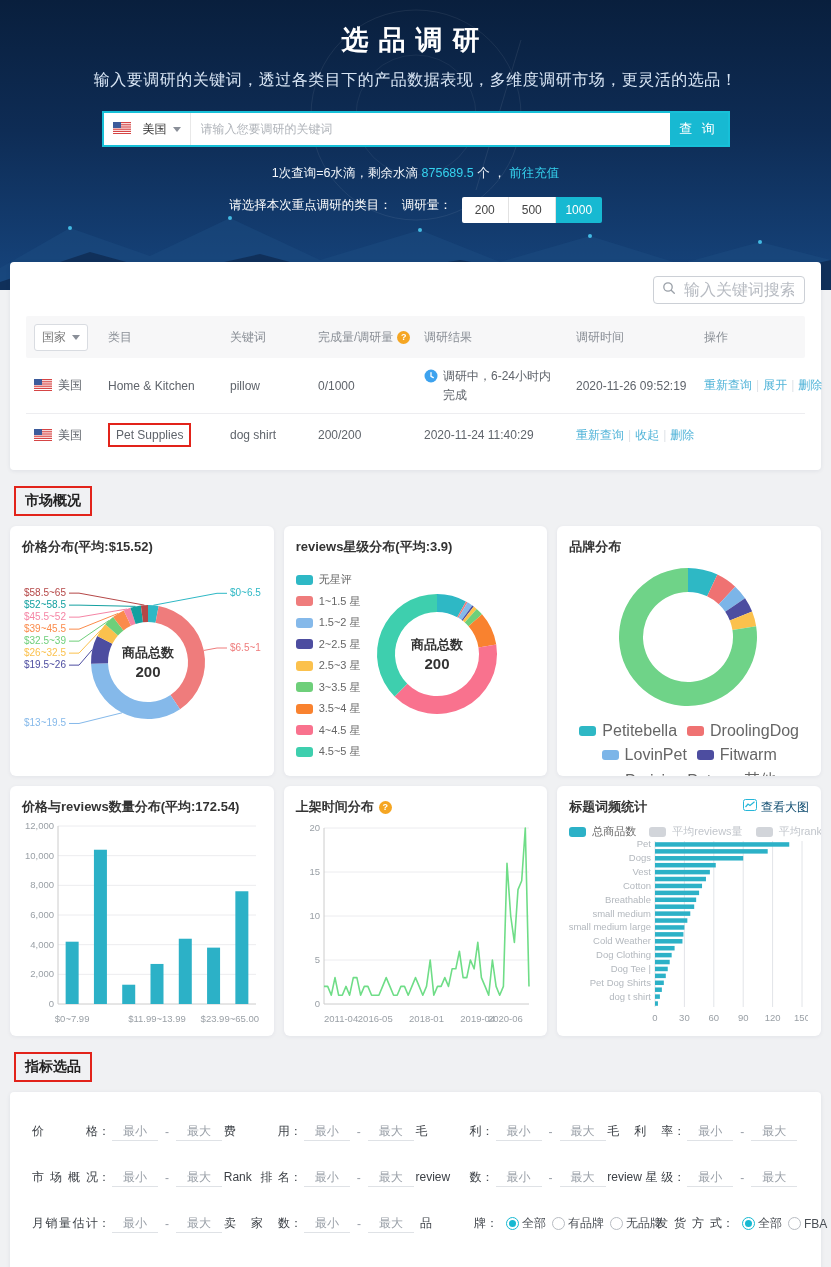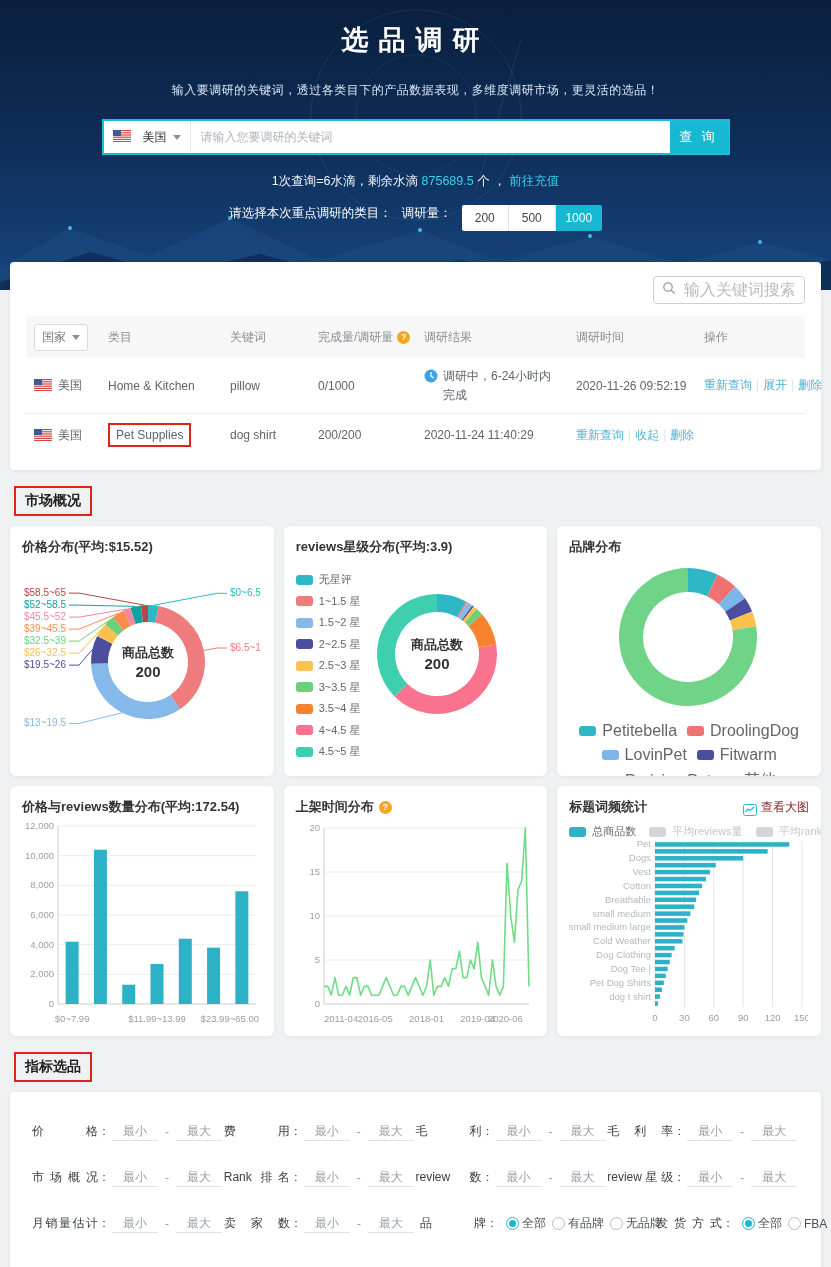--- a/index.html
+++ b/index.html
@@ -4,21 +4,21 @@
 <style>
   html,body{margin:0;padding:0}
   body{width:831px;height:1267px;overflow:hidden;background:#f0f1f3;
        font-family:"Liberation Sans","DejaVu Sans",sans-serif;color:#333}
   
   .hero{position:relative;height:290px;overflow:hidden;text-align:center;color:#fff;
         background:linear-gradient(180deg,#091f3d 0%,#0e2c55 45%,#16457e 100%)}
   .hero-decor{position:absolute;left:0;bottom:0;width:831px;height:100px;pointer-events:none}
   .hero-rings{position:absolute;left:50%;top:0;transform:translateX(-50%);pointer-events:none}
   .hero h1{margin:0;padding-top:22px;font-size:27px;font-weight:bold;letter-spacing:10px;position:relative}
-  .subtitle{margin:24px 0 0;font-size:12px;color:#d9e6f5;letter-spacing:.5px;position:relative}
+  .subtitle{margin:12px 0 0;font-size:16px;color:#d9e6f5;letter-spacing:.5px;position:relative}
   .searchbar{position:relative;width:628px;margin:20px auto 0;height:36px;display:flex;align-items:stretch;
              border:2px solid #17c0d8;background:#fff;box-sizing:border-box}
   .country{display:flex;align-items:center;gap:6px;padding:0 9px;border-right:1px solid #e8e8e8;
            font-size:12px;color:#333;cursor:pointer;background:#fff}
   .caret{width:0;height:0;border-left:4px solid transparent;border-right:4px solid transparent;
          border-top:5px solid #8a8f98}
   .searchbar input{flex:1;border:0;outline:0;padding:0 10px;font-size:12px;color:#333;min-width:0}
   .searchbar input::placeholder{color:#b0b4ba}
   .btn-query{width:58px;border:0;background:#17b9d2;color:#fff;font-size:13px;letter-spacing:3px;cursor:pointer}
   .water{position:relative;margin:18px 0 0;font-size:12.5px;color:#f2f6fb}
@@ -59,21 +59,21 @@
   .qicon{width:13px;height:13px;border-radius:50%;background:#f5a623;color:#fff;font-size:9px;font-weight:bold;
          display:inline-flex;align-items:center;justify-content:center;line-height:1;flex:0 0 auto}
   .section-title{margin:16px 4px 10px}
   .red-box{display:inline-block;border:2px solid #e2231a;padding:4px 9px;font-size:14px;font-weight:bold;color:#222}
   
   .charts{display:grid;grid-template-columns:repeat(3,1fr);gap:10px}
   .chart-card{background:#fff;border-radius:6px;box-shadow:0 1px 4px rgba(20,40,80,.06);padding:12px;
               height:250px;box-sizing:border-box;position:relative;overflow:hidden}
   .chart-head{display:flex;justify-content:space-between;align-items:center;min-height:18px}
   .chart-title{font-size:13px;font-weight:bold;color:#333;display:flex;align-items:center;gap:5px}
-  .enlarge{display:flex;align-items:flex-end;gap:4px;color:#7f1d1d;font-size:12px;cursor:pointer;text-decoration:none}
+  .enlarge{display:flex;align-items:flex-start;gap:4px;color:#0c4a6e;font-size:12px;cursor:pointer;text-decoration:none}
   .donut-left-wrap{display:flex;align-items:flex-start}
   .legend-col{display:flex;flex-direction:column;gap:6.5px;margin-top:16px;flex:0 0 auto}
   .legend-item{display:flex;align-items:center;gap:6px;font-size:11px;color:#666;cursor:pointer;white-space:nowrap}
   .legend-item .swatch{width:17px;height:10px;border-radius:3px;flex:0 0 auto}
   .legend-item.inactive{color:#c2c6cc}
   .legend-bottom{display:flex;flex-wrap:wrap;justify-content:center;column-gap:10px;row-gap:6px;margin-top:6px}
   .legend-bottom .legend-item{font-size:16px}
   .legend-row{display:flex;gap:13px;margin:8px 0 0}
   
   .form-panel{margin-top:0;padding:30px 22px 18px}

